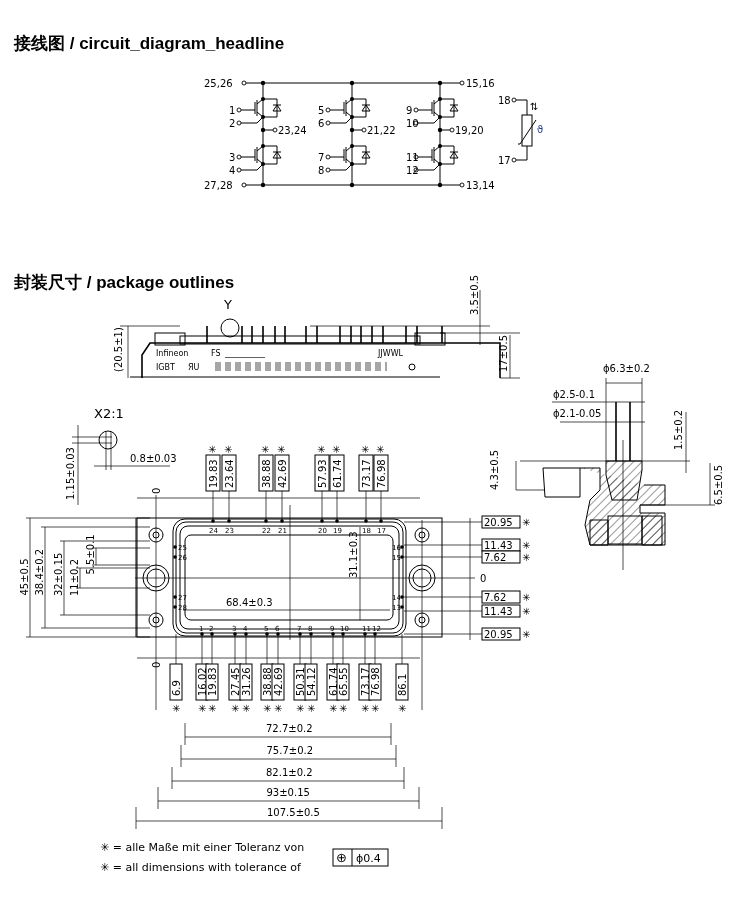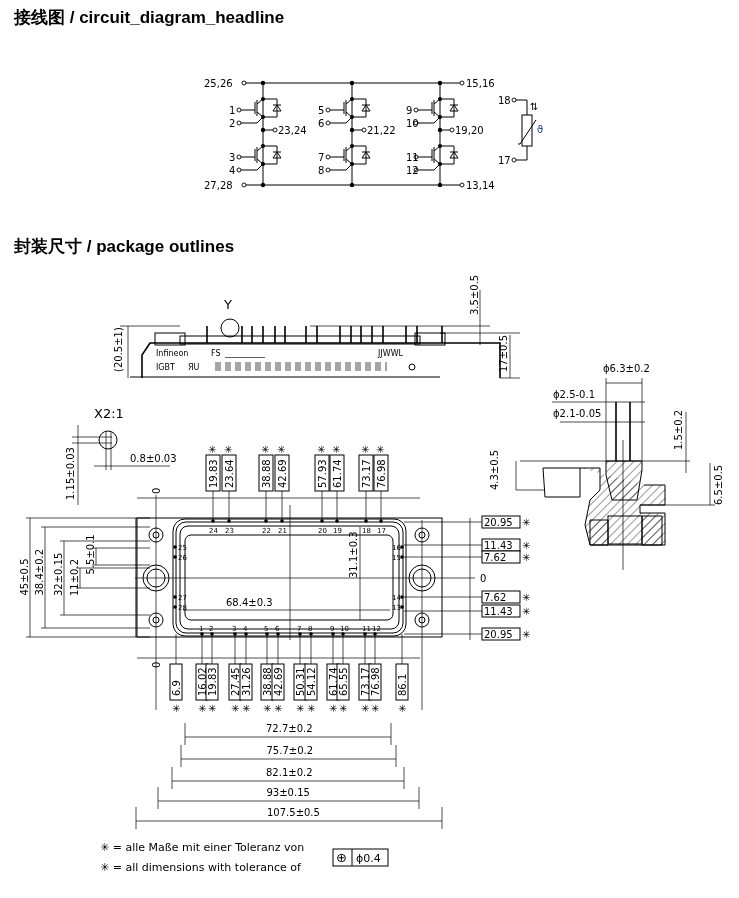--- a/index.html
+++ b/index.html
@@ -1,34 +1,34 @@
 <!DOCTYPE html>
 <html><head>
 <meta charset="utf-8">
 <style>
   html,body{margin:0;padding:0;background:#fff;}
   body{width:739px;height:898px;position:relative;overflow:hidden;font-family:"DejaVu Sans",sans-serif;color:#000;}
-  .h{position:absolute;left:14px;font-family:"Liberation Sans",sans-serif;font-weight:bold;font-size:17px;}
+  .h{position:absolute;left:14px;font-family:"Liberation Sans",sans-serif;font-weight:bold;font-size:17px;margin-top:26px;}
   svg{position:absolute;left:0;top:0;}
   svg text{font-family:"DejaVu Sans",sans-serif;fill:#000;}
   .t{font-size:10px;}
   .ts{font-size:7px;}
   .ln{stroke:#000;stroke-width:1;fill:none;}
   .lt{stroke:#000;stroke-width:0.7;fill:none;}
   .lb{stroke:#000;stroke-width:1.6;fill:none;}
   .box{stroke:#000;stroke-width:1;fill:#fff;}
   .dot{fill:#000;}
   .open{fill:#fff;stroke:#000;stroke-width:0.9;}
   .hatch{fill:url(#hatch);stroke:#000;stroke-width:1;}
 </style>
 </head>
 <body>
 
 <div class="h" style="top:6px">接线图 / circuit_diagram_headline</div>
-<div class="h" style="top:235px">封装尺寸 / package outlines</div>
+<div class="h" style="top:245px">封装尺寸 / package outlines</div>
 
 <svg width="739" height="898" viewBox="0 0 739 898">
   <defs>
     <pattern id="hatch" width="6" height="6" patternUnits="userSpaceOnUse" patternTransform="rotate(45)">
       <line x1="0" y1="0" x2="0" y2="6" stroke="#000" stroke-width="0.8"></line>
     </pattern>
   </defs>
 
   <g>
     <line class="ln" x1="245" y1="83" x2="460" y2="83"></line>

